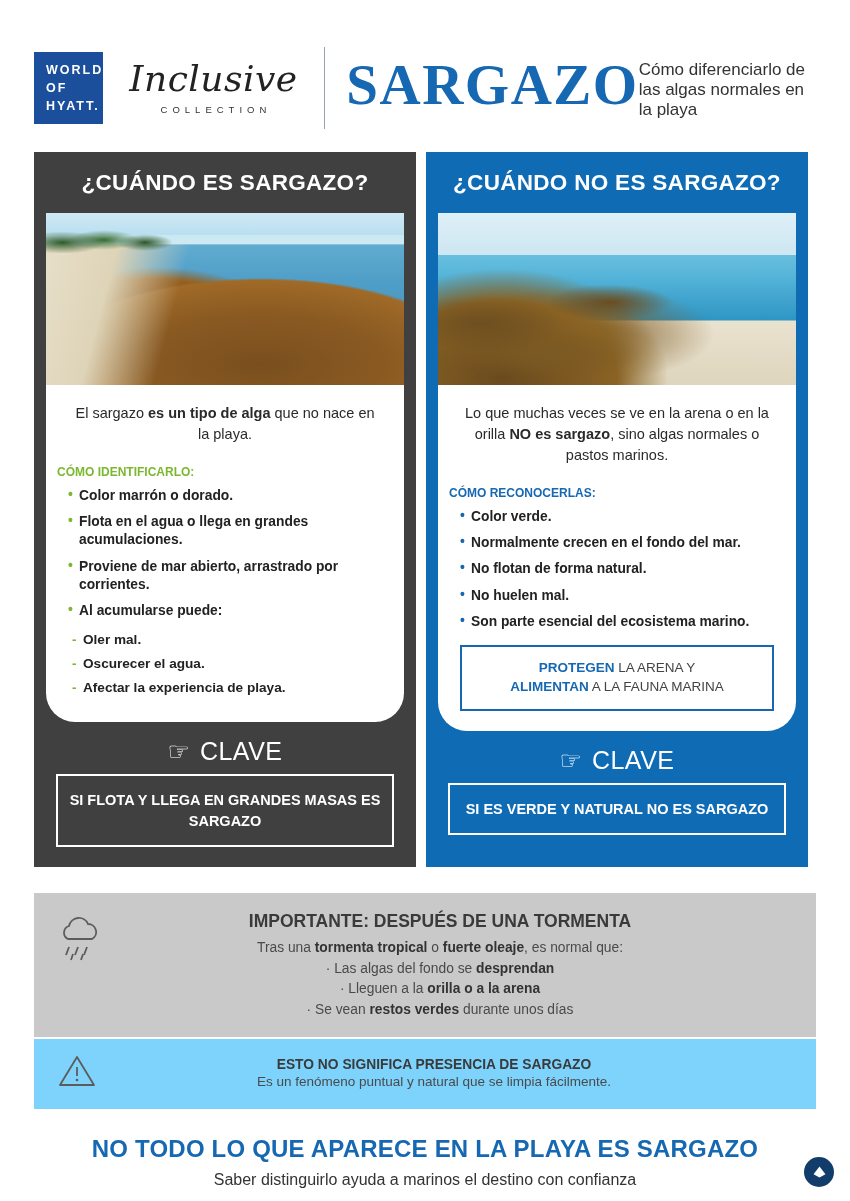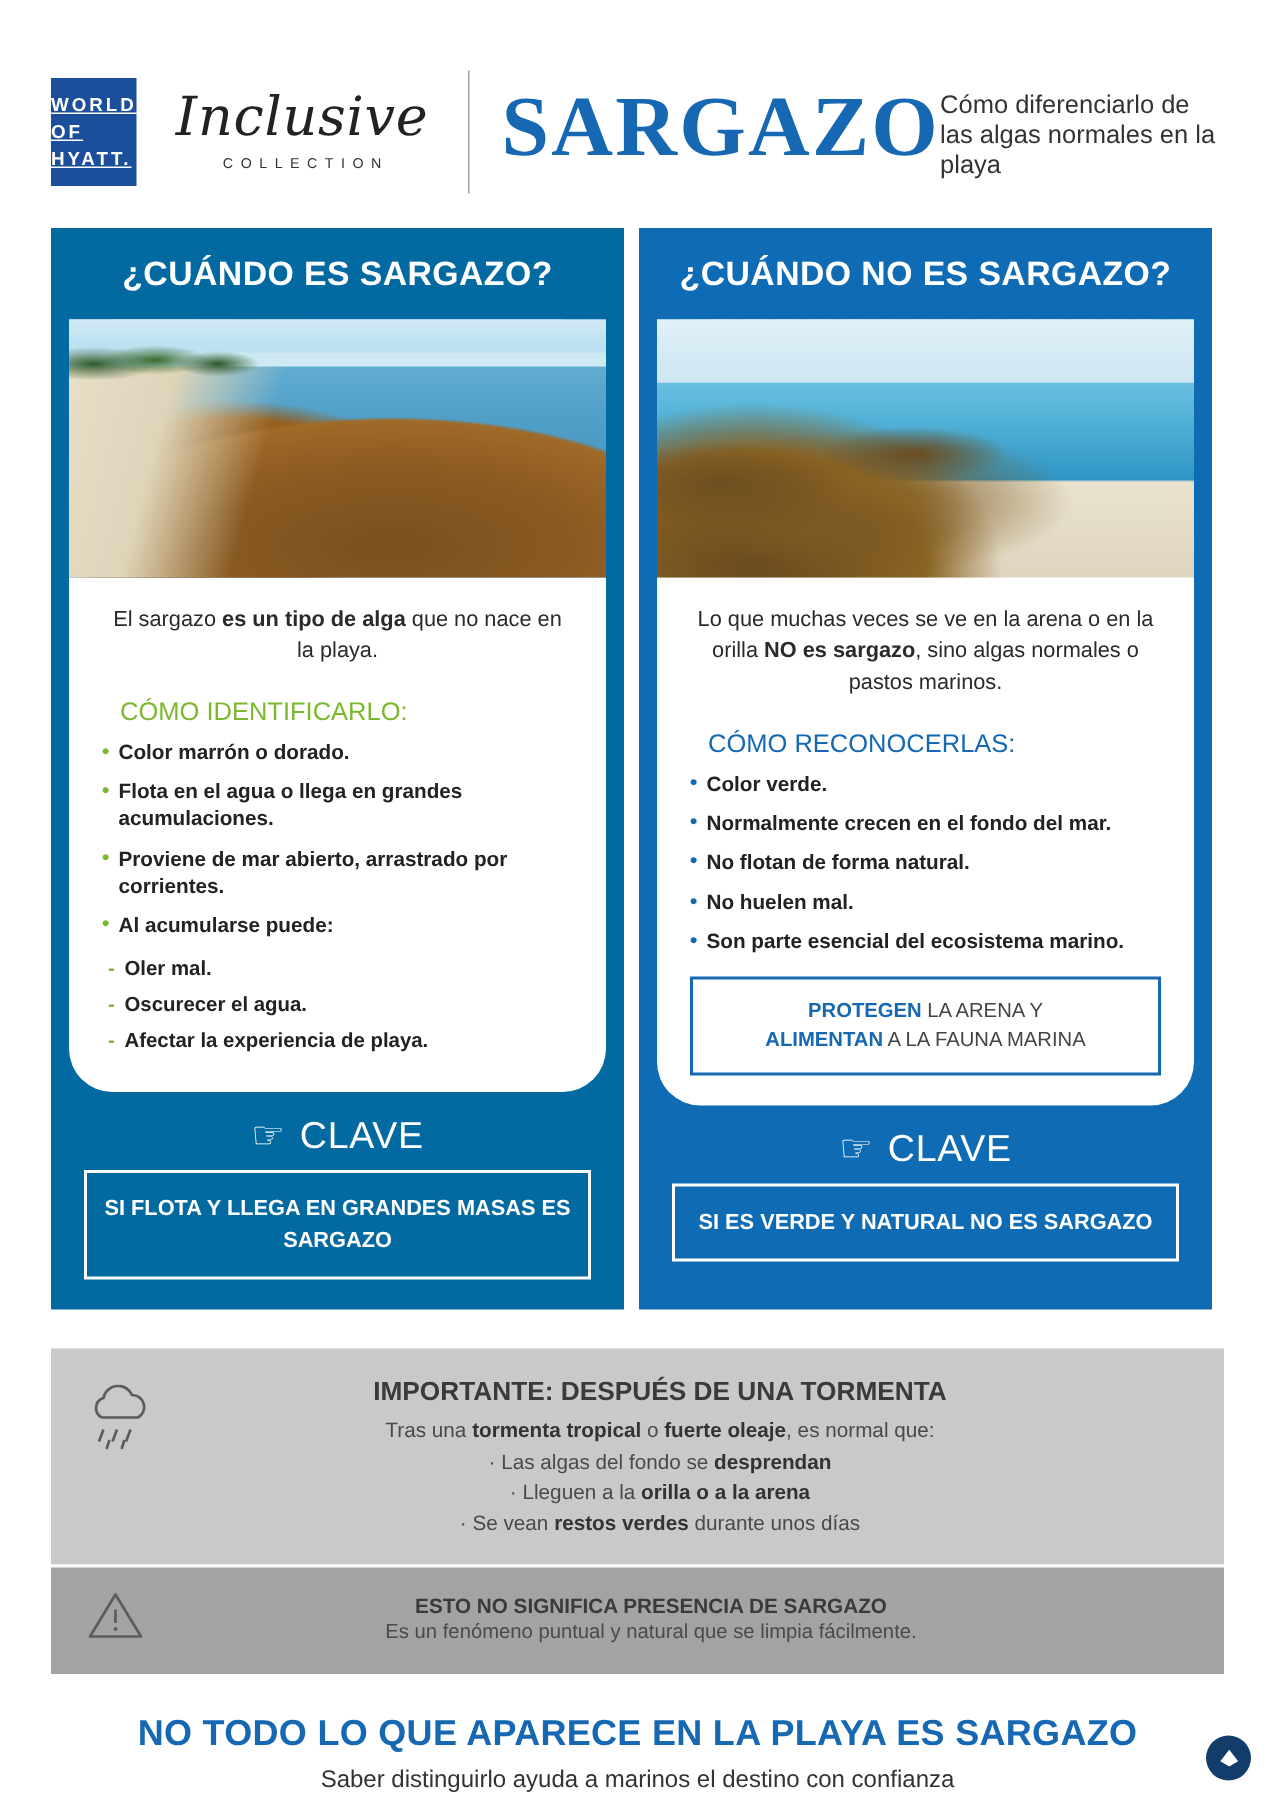--- a/index.html
+++ b/index.html
@@ -22,26 +22,25 @@
   }
   .hyatt-logo {
     width: 72px;
     height: 72px;
     background: #1b4f9c;
     color: #fff;
     display: flex;
     flex-direction: column;
     justify-content: center;
     align-items: flex-start;
-    padding-left: 0;
+    padding-left: 12px;
     font-weight: bold;
     font-size: 12.5px;
     letter-spacing: 2px;
     line-height: 1.45;
-    text-decoration: underline;
   }
   .hyatt-logo span { display: block; }
   .inclusive-block {
     margin-left: 26px;
     display: flex;
     flex-direction: column;
     align-items: center;
     padding-right: 26px;
   }
   .inclusive-script {
@@ -80,21 +79,21 @@
     margin-top: 4px;
   }
 
   
   .panels {
     display: flex;
     gap: 10px;
     padding: 0 34px;
   }
   .panel { width: 382px; }
-  .panel-green { background: #0369a1; }
+  .panel-green { background: #404040; }
   .panel-blue  { background: #0e6bb4; }
   .panel-head {
     text-align: center;
     color: #fff;
     font-weight: bold;
     font-size: 22.5px;
     padding: 18px 6px 16px 6px;
     letter-spacing: 0.3px;
   }
   .panel-body {
@@ -158,23 +157,23 @@
   .lead {
     text-align: center;
     font-size: 14.5px;
     line-height: 1.45;
     color: #2a2a2a;
     padding: 18px 26px 4px 26px;
   }
   .lead b { font-weight: bold; }
 
   .section-label {
-    font-weight: normal;
-    font-size: 17px;
-    padding: 16px 22px 8px 34px;
+    font-weight: bold;
+    font-size: 12px;
+    padding: 16px 22px 8px 11px;
   }
   .label-green { color: #7ab82e; }
   .label-blue  { color: #1668b3; }
 
   ul.bullets { list-style: none; padding: 0 22px; }
   ul.bullets li {
     font-size: 13.8px;
     font-weight: bold;
     line-height: 1.32;
     padding-left: 11px;
@@ -256,21 +255,21 @@
     font-size: 13.8px;
     color: #4a4a4a;
     line-height: 1.5;
   }
   .important-line b { color: #333; }
 
   .divider-grey { margin: 0 34px; height: 2px; background: #ffffff; }
 
   .note {
     margin: 0 34px;
-    background: #a3a3a3;
+    background: #7dd3fc;
     display: flex;
     align-items: center;
     gap: 12px;
     padding: 12px 20px 14px 20px;
   }
   .warn-icon { width: 46px; flex: 0 0 46px; color: #5c5c5c; }
   .note-content { flex: 1; text-align: center; padding-right: 40px; }
   .note-title { font-weight: bold; font-size: 13.8px; color: #3a3a3a; }
   .note-sub { font-size: 13.5px; color: #4a4a4a; margin-top: 2px; }
 

